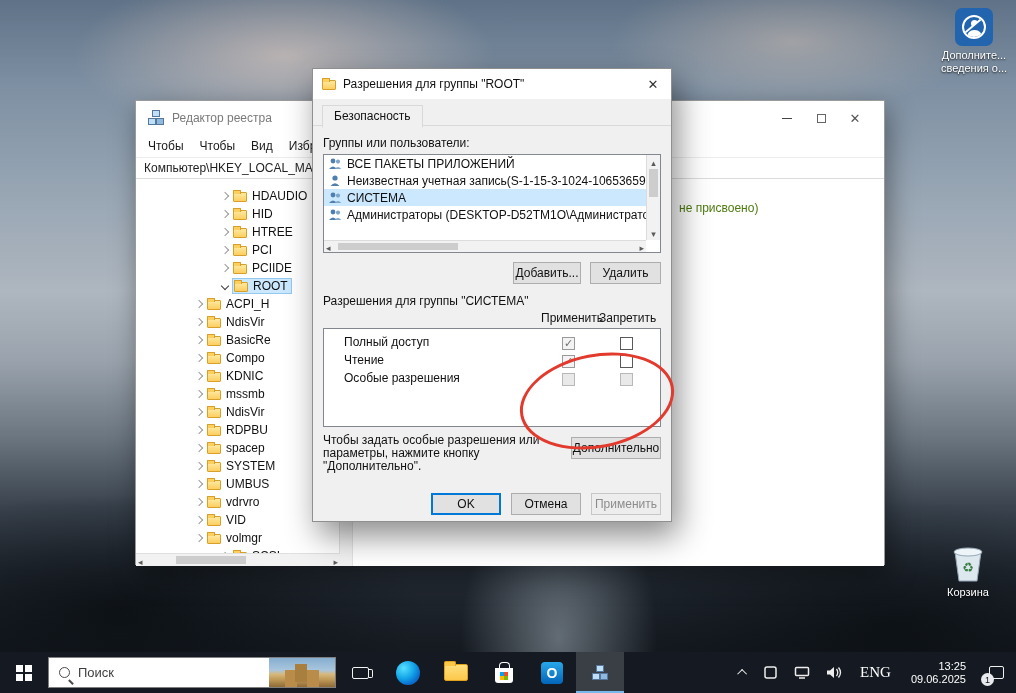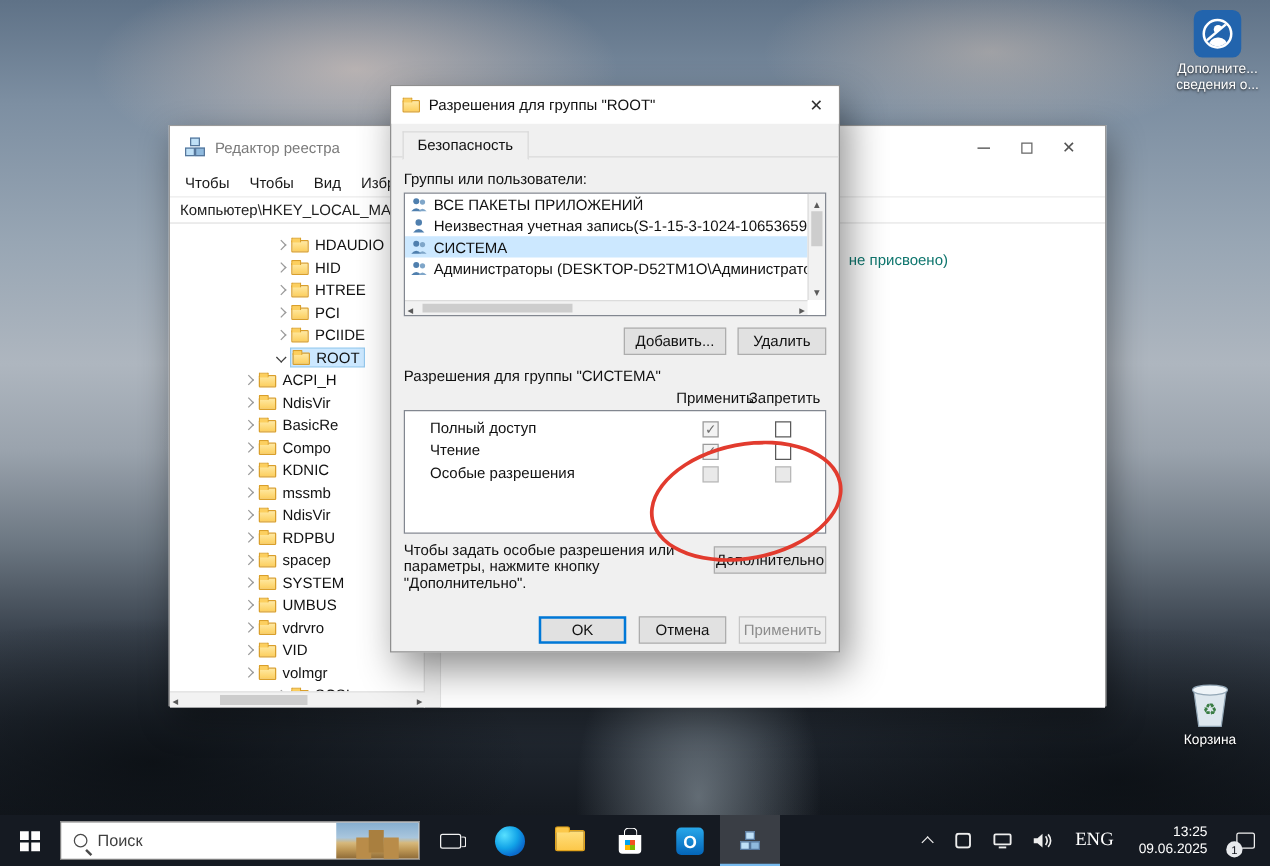--- a/index.html
+++ b/index.html
@@ -56,21 +56,21 @@
   .selbox { display:flex; align-items:center; gap:5px; background:#cce8ff; outline:1px solid #94c9ef; padding:0 3px 0 1px; }
   .vbar { position:absolute; right:0; top:0; bottom:0; width:13px; background:#f2f2f2; border-left:1px solid #e0e0e0; }
   .vbar .thumb { position:absolute; left:2px; right:2px; top:36%; height:26%; background:#cdcdcd; }
   .hbar { position:absolute; left:0; bottom:0; width:204px; height:13px; background:#f2f2f2; border-top:1px solid #e0e0e0; z-index:3; display:flex; align-items:center; justify-content:space-between; }
   .hbar .thumb { position:absolute; left:40px; width:70px; top:2px; bottom:2px; background:#cdcdcd; }
   .arrow-l::before { content:"◂"; font-size:9px; color:#5a5a5a; padding:0 2px; }
   .arrow-r::before { content:"▸"; font-size:9px; color:#5a5a5a; padding:0 2px; }
   .arrow-u::before { content:"▴"; font-size:9px; color:#5a5a5a; }
   .arrow-d::before { content:"▾"; font-size:9px; color:#5a5a5a; }
   .right-pane { flex:1; position:relative; background:#fff; }
-  .fragment { position:absolute; left:326px; top:22px; font-size:12px; color:#0f766e; white-space:nowrap; }
+  .fragment { position:absolute; left:326px; top:22px; font-size:12px; color:#4d7c0f; white-space:nowrap; }
 
   .reg-cubes { position:relative; width:16px; height:16px; flex:0 0 auto; }
   .reg-cubes i { position:absolute; width:8px; height:7px; background:#bfe0f7; border:1px solid #56779c; }
   .reg-cubes i:nth-child(1){ left:4px; top:0; }
   .reg-cubes i:nth-child(2){ left:0; top:8px; }
   .reg-cubes i:nth-child(3){ left:8px; top:8px; background:#8fb9dd; }
 
   
   .dialog { left:312px; top:68px; width:360px; height:454px; background:#f0f0f0; border:1px solid #8f8f8f; box-shadow:6px 14px 30px rgba(0,0,0,.45); z-index:30; }
   .dlg-titlebar { height:30px; background:#fff; display:flex; align-items:center; gap:7px; padding-left:9px; }
@@ -85,21 +85,21 @@
   .group-list { position:relative; height:99px; border:1px solid #828790; background:#fff; overflow:hidden; }
   .group-rows { width:calc(100% - 14px); }
   .group-row { height:17px; display:flex; align-items:center; gap:5px; padding-left:4px; white-space:nowrap; overflow:hidden; }
   .group-row.selected { background:#cce8ff; }
   .glist-vbar { position:absolute; right:0; top:0; bottom:12px; width:14px; background:#f2f2f2; border-left:1px solid #dcdcdc; display:flex; flex-direction:column; justify-content:space-between; align-items:center; }
   .glist-vbar .thumb { position:absolute; left:2px; right:2px; top:14px; height:28px; background:#cdcdcd; }
   .glist-hbar { position:absolute; left:0; right:14px; bottom:0; height:12px; background:#f2f2f2; border-top:1px solid #dcdcdc; display:flex; align-items:center; justify-content:space-between; }
   .glist-hbar .thumb { position:absolute; left:14px; width:120px; top:2px; bottom:2px; background:#cdcdcd; }
   .btn { height:22px; background:#e1e1e1; border:1px solid #adadad; font-size:12px; color:#111; display:inline-flex; align-items:center; justify-content:center; font-family:inherit; }
   .btn-row { display:flex; justify-content:flex-end; gap:9px; margin-top:9px; }
-  .btn-add { width:82px; }
+  .btn-add { width:68px; }
   .btn-del { width:71px; }
   .perms-label { margin-top:10px; }
   .perm-headers { position:relative; height:17px; margin-top:3px; }
   .hdr-allow { position:absolute; left:218px; }
   .hdr-deny { position:absolute; left:276px; }
   .perm-list { height:99px; border:1px solid #828790; background:#fff; position:relative; padding-top:6px; }
   .perm-row { height:18px; position:relative; display:flex; align-items:flex-start; padding-left:20px; }
   .cb { position:absolute; width:13px; height:13px; border:1px solid #6e6e6e; background:#fff; top:2px; }
   .cb-allow { left:238px; }
   .cb-deny { left:296px; }

